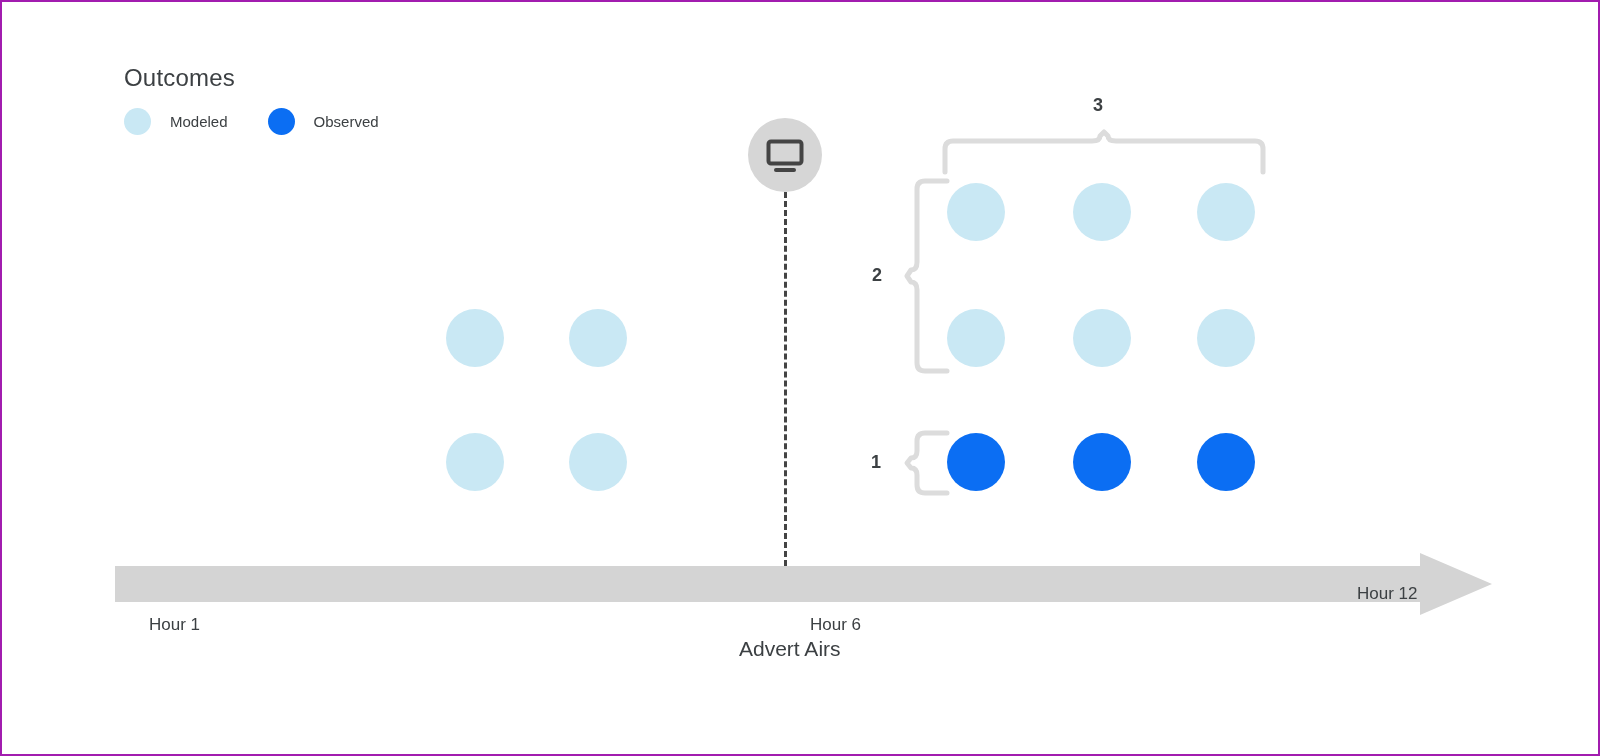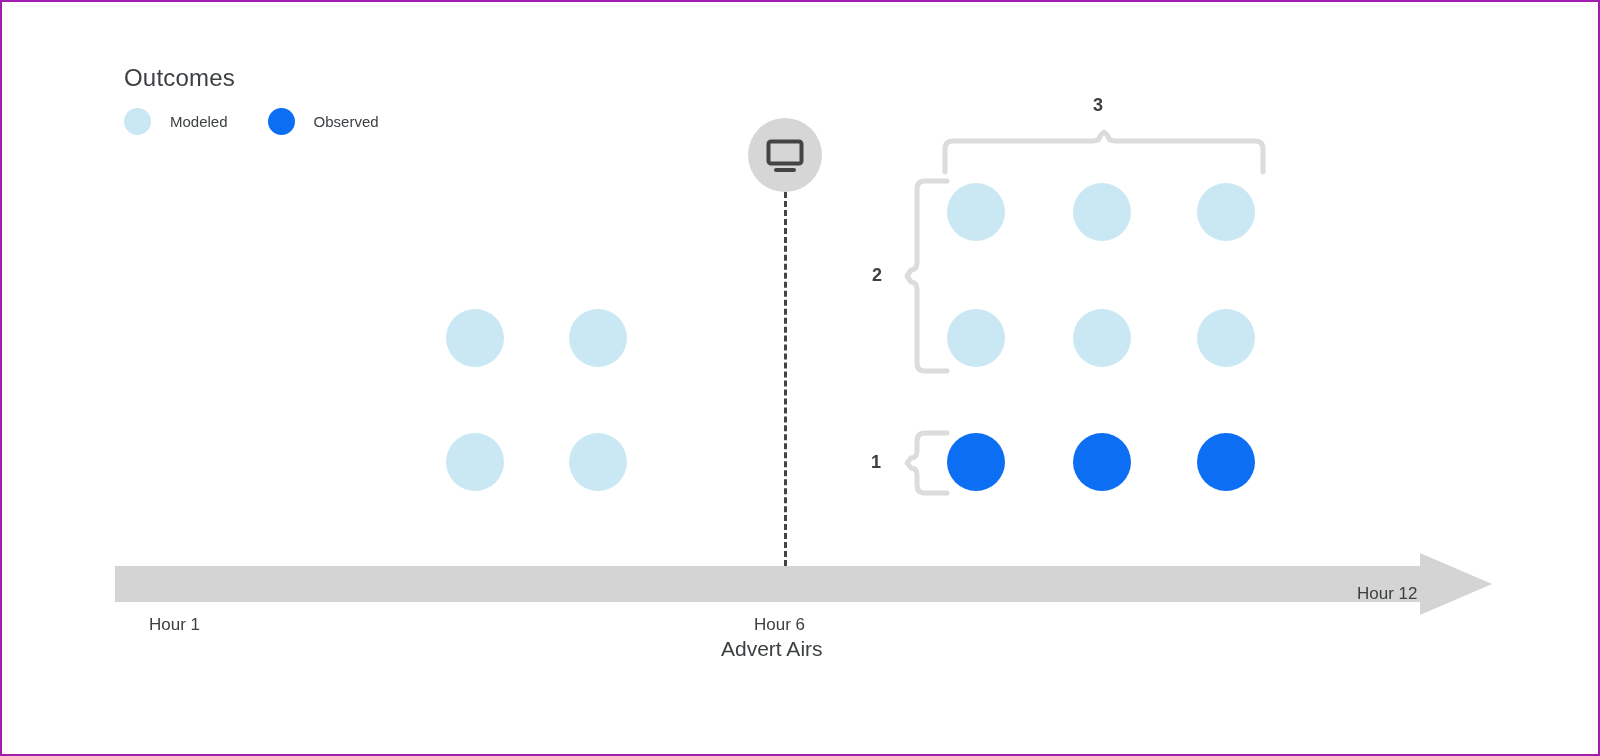--- a/index.html
+++ b/index.html
@@ -191,18 +191,18 @@
   </div>
   <div class="event-line"></div>
 
   <div class="timeline">
     <svg width="1377" height="62" viewBox="0 0 1377 62" fill="none">
       <path d="M 0 13 L 1305 13 L 1305 0 L 1377 31 L 1305 62 L 1305 49 L 0 49 Z" fill="#d4d4d4"></path>
     </svg>
   </div>
 
   <div class="axis-label" style="left:111px; top:613px;">Hour 1</div>
-  <div class="axis-label" style="left:716px; top:613px;">Hour 6</div>
+  <div class="axis-label" style="left:772px; top:613px;">Hour 6</div>
   <div class="axis-label" style="left:1319px; top:582px;">Hour 12</div>
 
-  <div class="axis-title" style="left:719px; top:635px;">Advert Airs</div>
+  <div class="axis-title" style="left:737px; top:635px;">Advert Airs</div>
 
 </div>
 
 </body></html>

